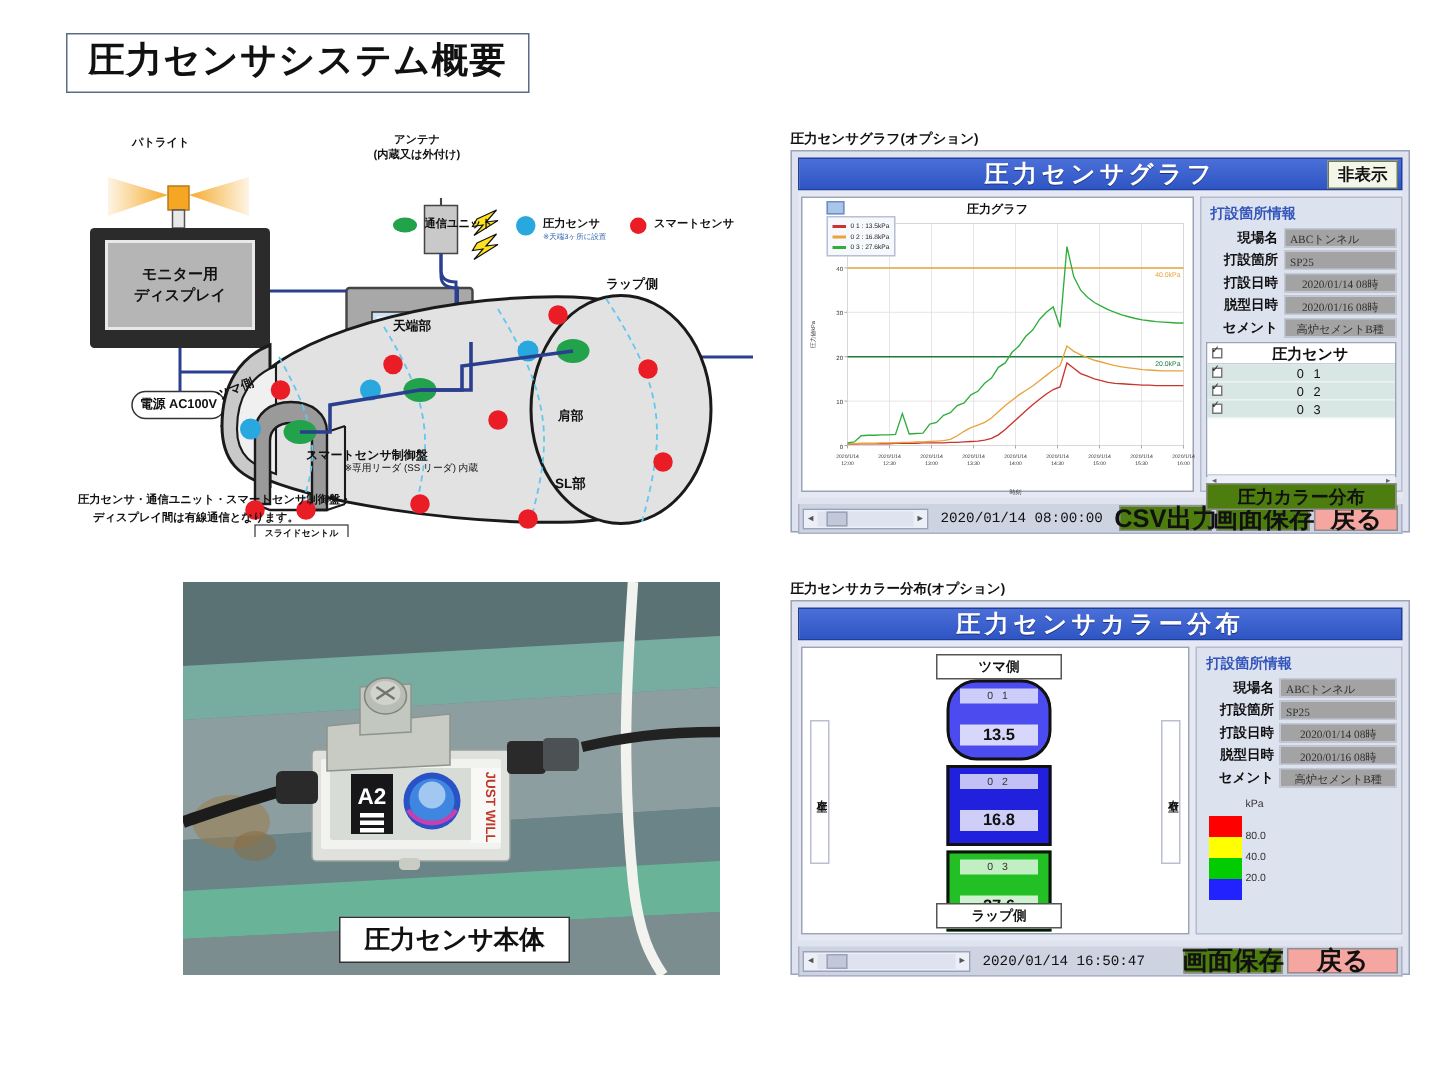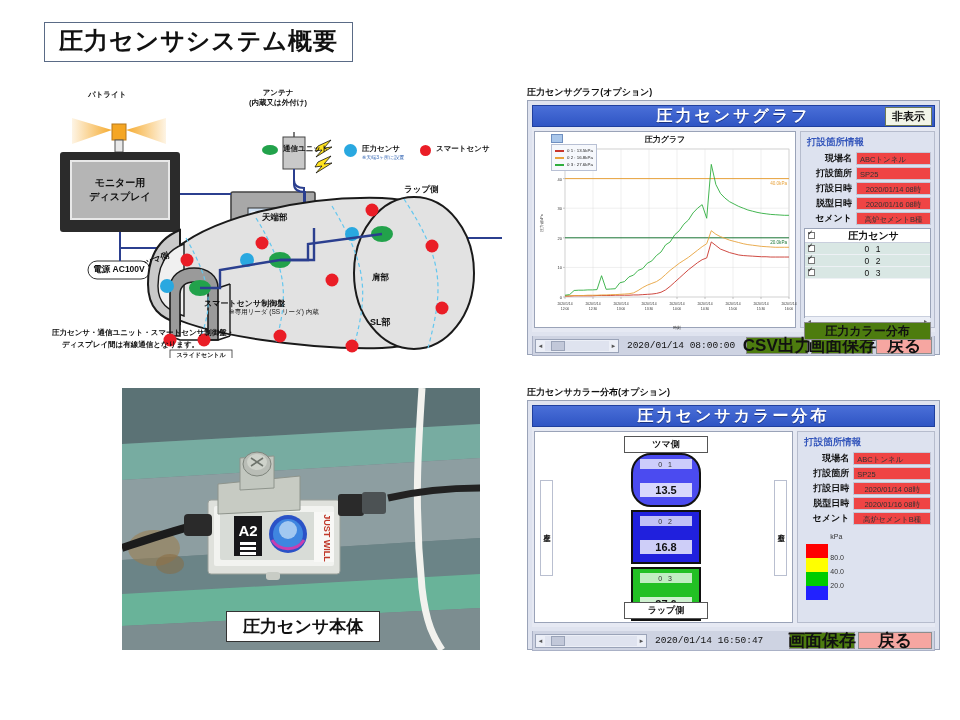--- a/index.html
+++ b/index.html
@@ -74,23 +74,23 @@
     font-size:17px; font-weight:bold; color:#111;
     border:1px solid #8d8d8d; display:flex; align-items:center; justify-content:center;
     height:17px; padding:0 6px; white-space:nowrap;
   }
   .btn.green { background:#4d7c0f; }
   .btn.red   { background:#f6a6a1; }
 
   
   .info-panel { background:#dde2ef; border:1px solid #b6bccd; padding:3px 3px 2px 3px; }
   .info-head { font-size:9.5px; font-weight:bold; color:#3355bb; margin:1px 0 3px 3px; }
-  .info-row { display:flex; align-items:flex-end; margin-bottom:2px; height:13px; }
+  .info-row { display:flex; align-items:flex-end; margin-bottom:2px; height:13px;font-family:Liberation Serif, serif; }
   .info-lbl { width:52px; text-align:right; font-size:9px; font-weight:bold; color:#111; padding-right:4px; }
-  .info-val { flex:1; background:#ef4444; border:1px solid #c3c8d8; font-size:7.5px; color:#333; padding:1px 3px; height:13px; line-height:11px; white-space:nowrap; overflow:hidden; }
+  .info-val { flex:1; background:#a3a3a3; border:1px solid #c3c8d8; font-size:7.5px; color:#333; padding:1px 3px; height:13px; line-height:11px; white-space:nowrap; overflow:hidden; }
   .info-val.ctr { text-align:center; }
 
   
   .sensor-list { background:#fff; border:1px solid #9aa3b8; margin-top:3px; }
   .sl-head { display:flex; align-items:center; background:#fff; border-bottom:1px solid #c9cfdd; height:14px; }
   .sl-head .chk { width:12px; display:flex; justify-content:center; }
   .sl-head .ttl { flex:1; text-align:center; font-size:10px; font-weight:bold; color:#111; }
   .sl-row { display:flex; align-items:center; height:12px; background:#d9e7e4; border-bottom:1px solid #eef1f5; }
   .sl-row .chk { width:12px; display:flex; justify-content:center; }
   .sl-row .nm { flex:1; text-align:center; font-size:8.5px; color:#111; letter-spacing:2px; }

